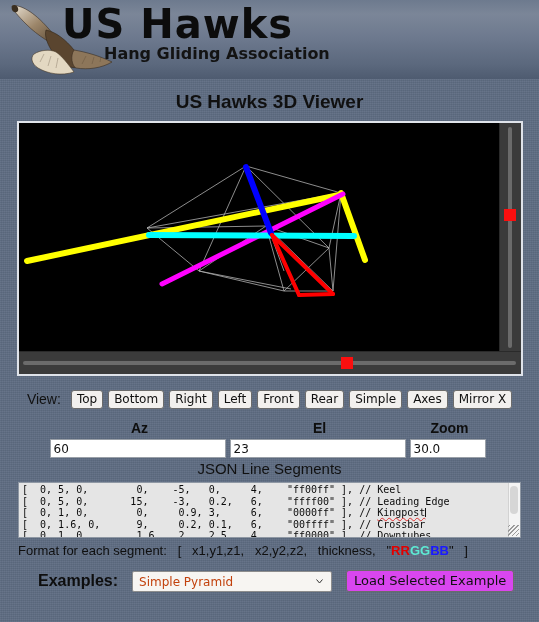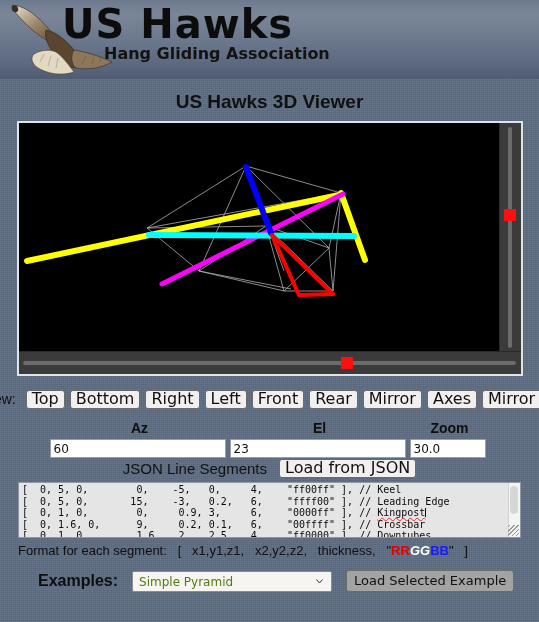--- a/index.html
+++ b/index.html
@@ -164,21 +164,21 @@
     height: 20px;
   }
   .view-label {
     font-family: "Liberation Sans", sans-serif;
     font-size: 14px;
     color: #111;
     margin-right: 5px;
   }
   .btn {
     font-family: "DejaVu Sans", sans-serif;
-    font-size: 16px;
+    font-size: 12px;
     color: #101010;
     background: #f2f0ee;
     border: 1px solid #6b6b6b;
     border-radius: 3px;
     padding: 1px 5px 2px 5px;
     line-height: 14px;
     cursor: pointer;
     white-space: nowrap;
   }
 
@@ -294,21 +294,21 @@
   
   .format-line {
     margin: 5px auto 0 auto;
     width: 503px;
     font-family: "Liberation Sans", sans-serif;
     font-size: 13px;
     color: #0f0f0f;
     white-space: pre;
   }
   .c-r { color: #e20000; font-weight: bold; }
-  .c-g { color: #ffffff; font-weight: bold; font-style: italic; }
+  .c-g { color: #5eead4; font-weight: bold; }
   .c-b { color: #1a1aff; font-weight: bold; }
 
   
   .examples-row {
     display: flex;
     align-items: center;
     margin: 12px auto 0 auto;
     width: 503px;
     padding-left: 20px;
     box-sizing: border-box;
@@ -328,33 +328,33 @@
     border: 1px solid #8d8d8d;
     border-radius: 2px;
     box-sizing: border-box;
     cursor: pointer;
   }
   .sel-text {
     position: absolute;
     left: 6px; top: 3px;
     font-family: "DejaVu Sans", sans-serif;
     font-size: 12px;
-    color: #4d7c0f;
+    color: #c2410c;
   }
   .sel-arrow {
     position: absolute;
     right: 8px;
     top: 7px;
     width: 7px; height: 5px;
   }
   .big-btn {
     font-family: "DejaVu Sans", sans-serif;
     font-size: 13px;
     color: #101010;
-    background: #a3a3a3;
+    background: #d946ef;
     border: 1px solid #6b6b6b;
     border-radius: 3px;
     padding: 2px 7px 3px 7px;
     cursor: pointer;
     white-space: nowrap;
   }
 </style>
 </head>
 <body>
 
@@ -460,39 +460,38 @@
   </div>
 
   <div class="view-row">
     <span class="view-label">View:</span>
     <button class="btn">Top</button>
     <button class="btn">Bottom</button>
     <button class="btn">Right</button>
     <button class="btn">Left</button>
     <button class="btn">Front</button>
     <button class="btn">Rear</button>
-    <button class="btn">Mirror</button>
+    <button class="btn">Simple</button>
     <button class="btn">Axes</button>
     <button class="btn">Mirror X</button>
   </div>
 
   <div class="angle-head">
     <div class="ah-az">Az</div>
     <div class="ah-el">El</div>
     <div class="ah-zoom">Zoom</div>
   </div>
   <div class="angle-inputs">
     <input class="in-az" type="text" value="60" style="">
     <input class="in-el" type="text" value="23" style="">
     <input class="in-zoom" type="text" value="30.0" style="">
   </div>
 
   <div class="json-head">
     <span class="json-head-label">JSON Line Segments</span>
-    <button class="btn">Load from JSON</button>
   </div>
 
   <div class="json-area">
     <pre class="json-text"><span>[  0, 5, 0,        0,    -5,   0,     4,    "ff00ff" ], // Keel</span>
 <span>[  0, 5, 0,       15,    -3,   0.2,   6,    "ffff00" ], // Leading Edge</span>
 <span>[  0, 1, 0,        0,     0.9, 3,     6,    "0000ff" ], // </span><span class="spell">Kingpost</span><span class="caret"></span>
 <span>[  0, 1.6, 0,      9,     0.2, 0.1,   6,    "00ffff" ], // Crossbar</span>
 <span>[  0, 1, 0,        1.6,   2,   2.5,   4,    "ff0000" ], // Downtubes</span></pre>
     <div class="ta-scroll">
       <div class="ta-thumb"></div>

